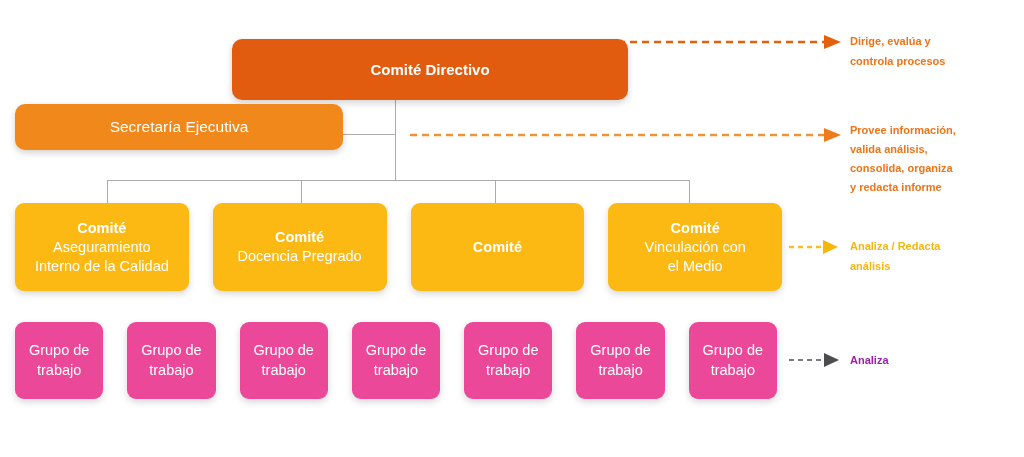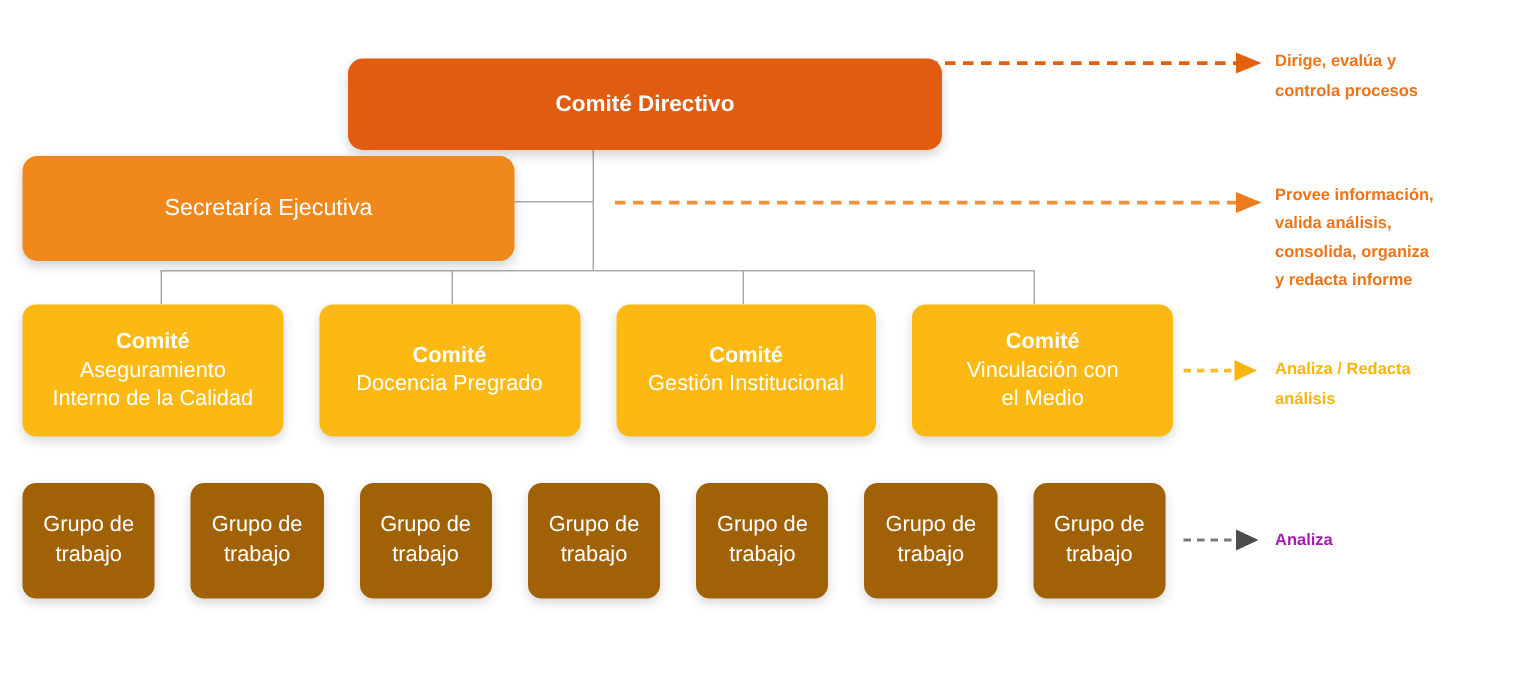--- a/index.html
+++ b/index.html
@@ -6,30 +6,30 @@
   #canvas{
     position:relative;width:1024px;height:457px;background:#ffffff;overflow:hidden;
     font-family:"Liberation Sans",sans-serif;
   }
   .box{
     position:absolute;border-radius:10px;color:#ffffff;display:flex;
     align-items:center;justify-content:center;text-align:center;
     box-shadow:0 3px 7px rgba(0,0,0,0.18);box-sizing:border-box;
   }
   .box-l1{left:232px;top:11px;width:396px;height:61px;background:#E25C10;font-weight:bold;font-size:15px;margin-top:28px;}
-  .box-l2{left:15px;top:104px;width:328px;height:70px;background:#F0881C;font-size:15.5px;}
+  .box-l2{left:15px;top:104px;width:328px;height:46px;background:#F0881C;font-size:15.5px;}
   .row{position:absolute;display:flex;gap:24px;}
   .row-committees{left:15px;top:203px;width:767px;height:88px;}
   .row-workgroups{left:15px;top:322px;width:762px;height:77px;}
   .box-l3{position:relative;flex:1;height:88px;background:#FDB913;border-radius:9px;color:#fff;
     display:flex;align-items:center;justify-content:center;text-align:center;
     box-shadow:0 3px 7px rgba(0,0,0,0.16);font-size:14.5px;line-height:19px;padding:0 6px;box-sizing:border-box;}
   .box-l3 .c-title{display:block;font-weight:bold;}
   .box-l3 .c-sub{display:block;white-space:pre-line;}
-  .box-l4{position:relative;flex:1;height:77px;background:#a16207;border-radius:9px;color:#fff;
+  .box-l4{position:relative;flex:1;height:77px;background:#ec4899;border-radius:9px;color:#fff;
     display:flex;align-items:center;justify-content:center;text-align:center;
     box-shadow:0 3px 7px rgba(0,0,0,0.16);font-size:14.5px;line-height:19.5px;white-space:pre-line;}
   .conn{position:absolute;background:#ABABAB;}
   .ann{position:absolute;left:850px;width:172px;font-weight:bold;font-size:11px;white-space:pre-line;}
   .ann-1{top:31px;line-height:20px;color:#EE7418;}
   .ann-2{top:121px;line-height:19px;color:#EE7418;}
   .ann-3{top:237px;line-height:19.5px;color:#F6B60C;}
   .ann-4{top:351px;line-height:18px;color:#a21caf;}
   svg.overlay{position:absolute;left:0;top:0;pointer-events:none;}
 </style>
@@ -89,21 +89,20 @@
     </div>
     <div class="box-l3">
       <div>
         <span class="c-title">Comité</span>
         <span class="c-sub">Docencia Pregrado</span>
       </div>
     </div>
     <div class="box-l3">
       <div>
         <span class="c-title">Comité</span>
-        <span class="c-sub">Gestión Institucional</span>
       </div>
     </div>
     <div class="box-l3">
       <div>
         <span class="c-title">Comité</span>
         <span class="c-sub">Vinculación con
 el Medio</span>
       </div>
     </div>
   </div>

